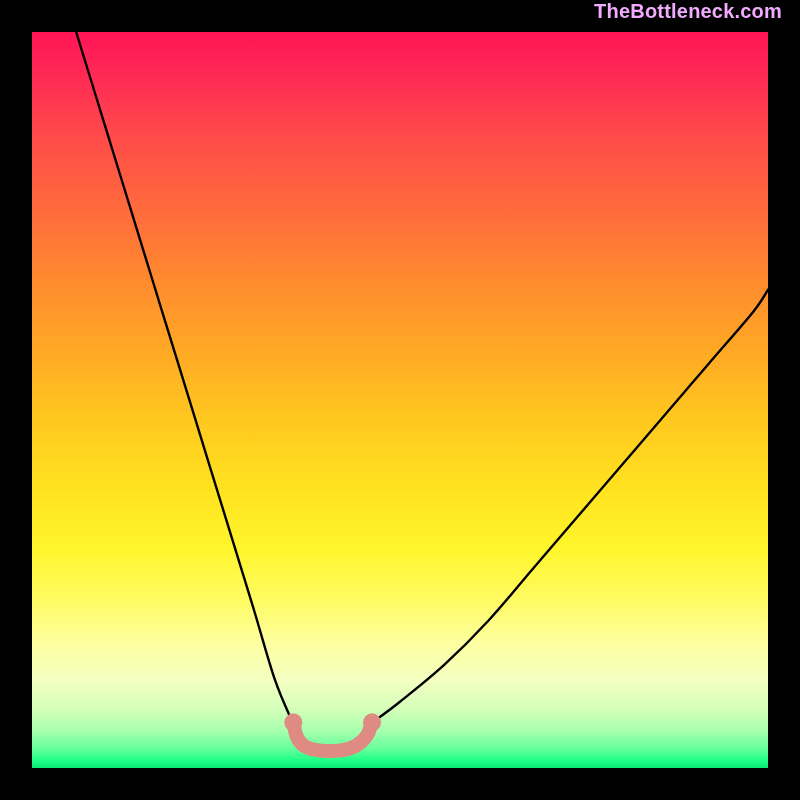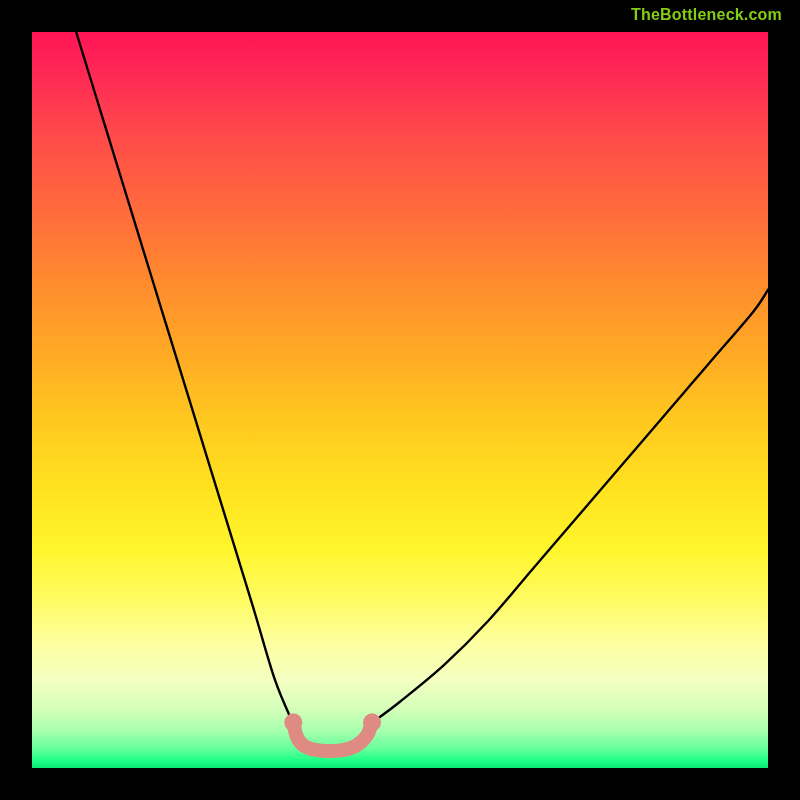--- a/index.html
+++ b/index.html
@@ -14,24 +14,24 @@
   .frame {
     position: absolute;
     left: 0;
     top: 0;
     width: 800px;
     height: 800px;
     background: #000;
   }
   .watermark {
     position: absolute;
-    top: 6px;
+    top: 0;
     right: 18px;
-    color: #84cc16;
-    font-size: 16px;
+    color: #f0abfc;
+    font-size: 20px;
     font-weight: 600;
     letter-spacing: 0.2px;
     z-index: 20;
   }
   
   .plot {
     position: absolute;
     left: 32px;
     top: 32px;
     width: 736px;

